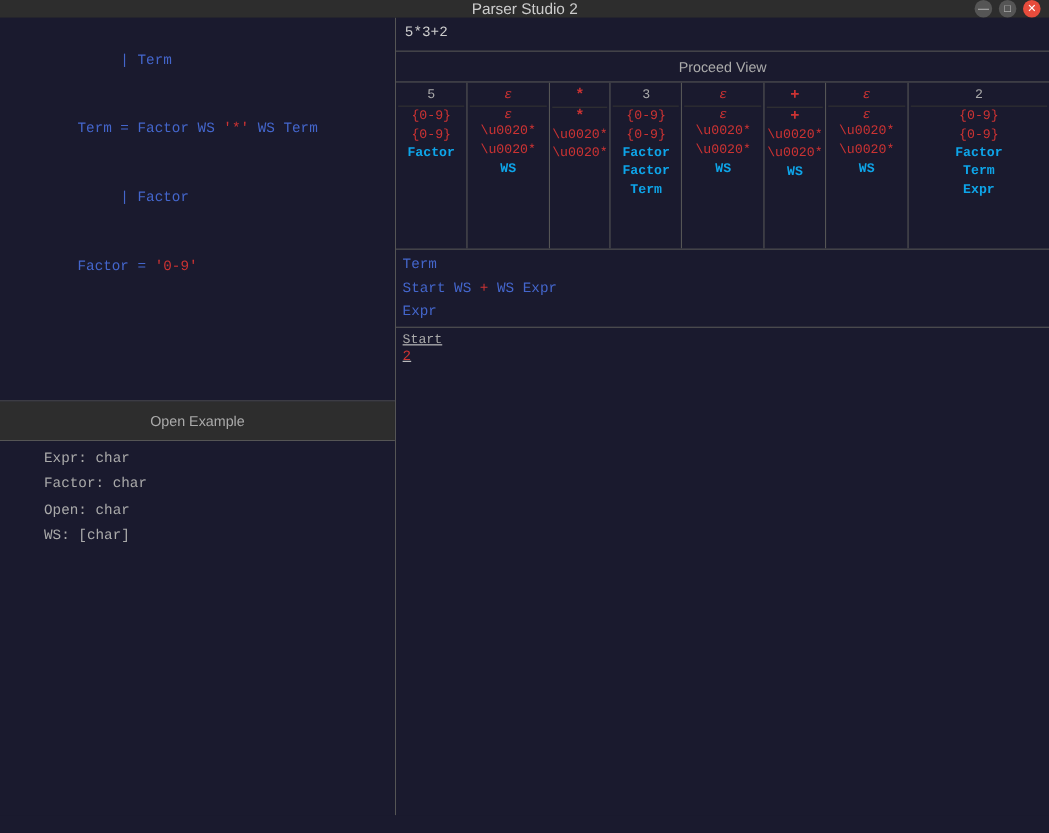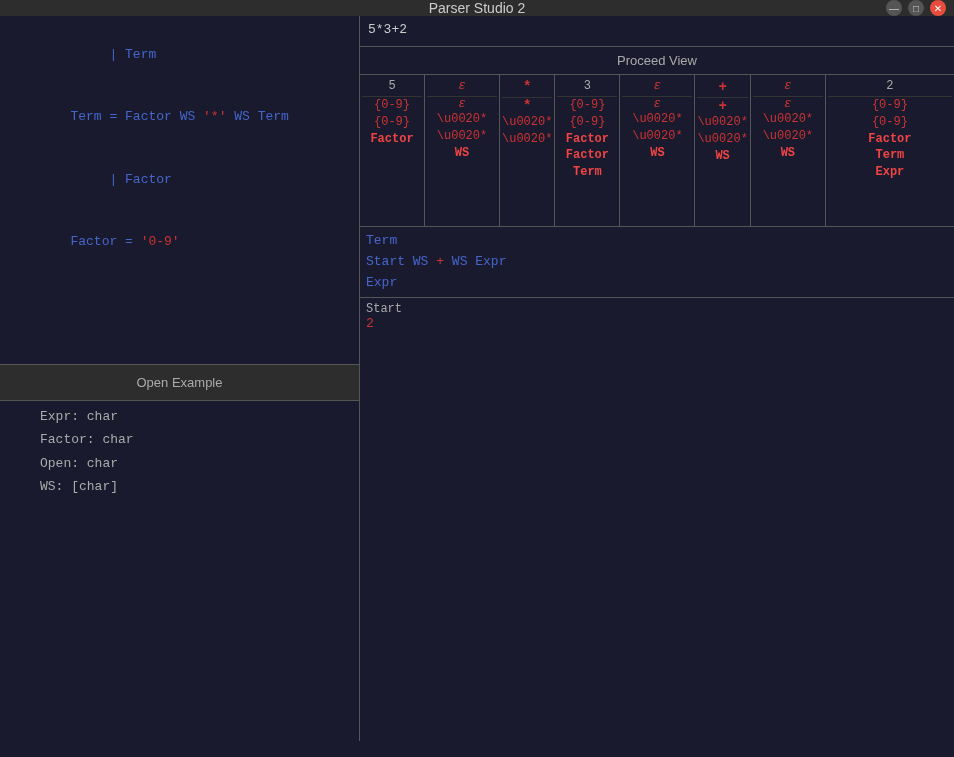--- a/index.html
+++ b/index.html
@@ -138,21 +138,21 @@
       border-bottom: 1px solid #333;
       min-height: 20px;
     }
     .parse-token {
       color: #cc3333;
       font-size: 12px;
       text-align: center;
       line-height: 1.4;
     }
     .parse-blue {
-      color: #ef4444;
+      color: #0ea5e9;
       font-size: 12px;
       font-weight: bold;
       text-align: center;
       line-height: 1.4;
     }
     .parse-epsilon {
       color: #cc3333;
       font-size: 12px;
       font-style: italic;
       text-align: center;
@@ -172,20 +172,21 @@
     .combined-rows {
       padding: 4px 6px;
     }
     .combined-line {
       font-family: 'Courier New', monospace;
       font-size: 13px;
       line-height: 1.6;
     }
     .start-area {
       padding: 4px 6px;
+      text-decoration: underline;
     }
     .start-label {
       color: #aaa;
       font-size: 12px;
     }
     .start-value {
       color: #cc3333;
       font-size: 13px;
     }
   </style>

